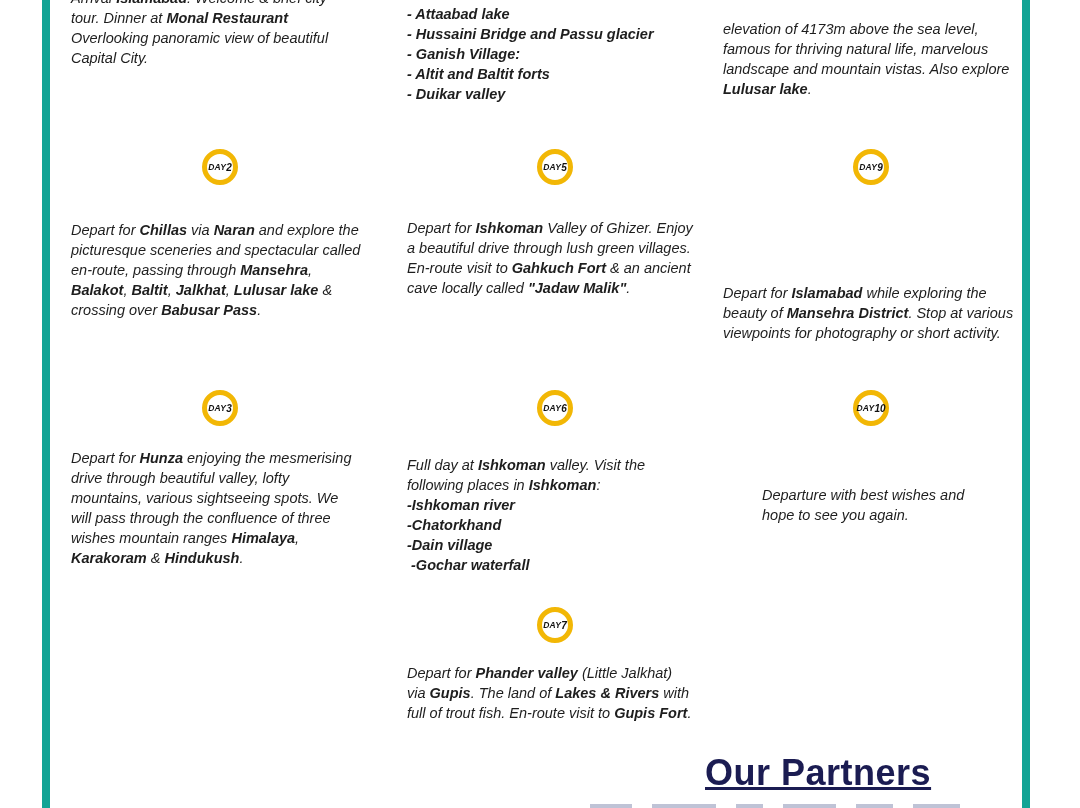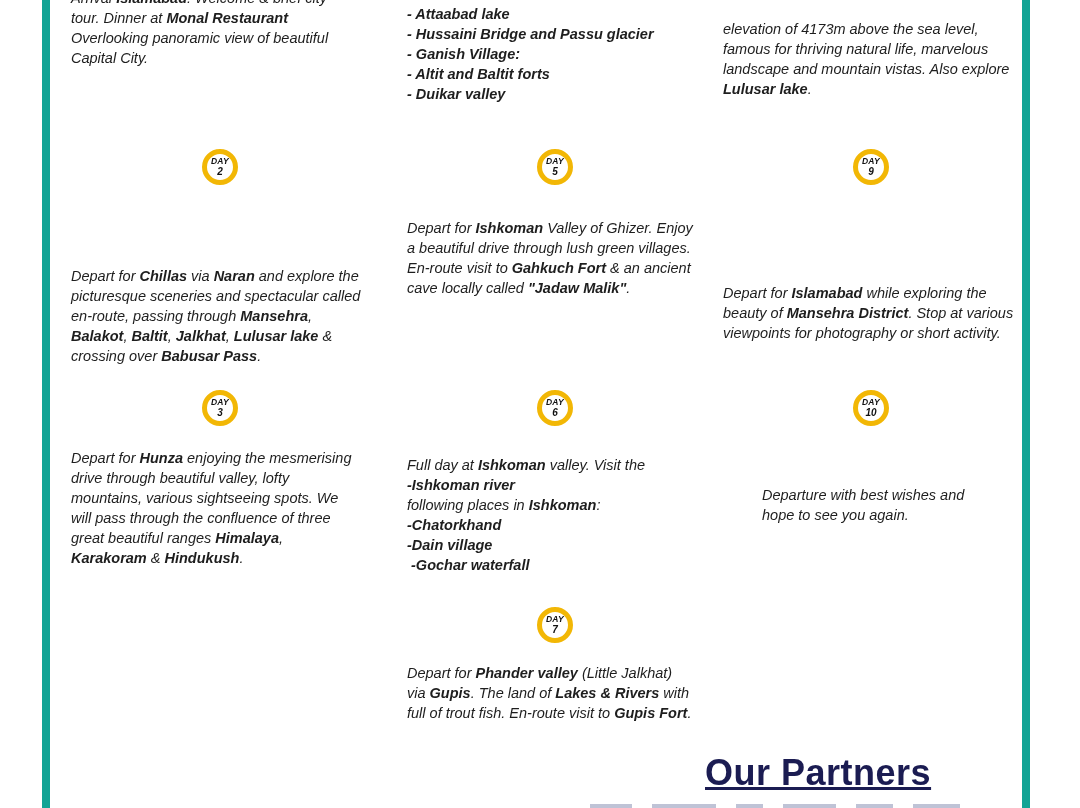--- a/index.html
+++ b/index.html
@@ -15,42 +15,42 @@
   .para {
     position:absolute; font-style:italic; font-size:14.5px; line-height:20px;
     color:#1e1e1e;
   }
   .para .tl { white-space:pre; }
   .bld { font-weight:bold; }
 
   .badge {
     position:absolute; width:26px; height:26px;
     border:5px solid #f2b705; border-radius:50%; background:#ffffff;
-    display:flex; flex-direction:column; align-items:center; justify-content:center;
+    display:flex; flex-direction:row; align-items:center; justify-content:center;
     font-style:italic; font-weight:bold; color:#111111; text-align:center;
   }
   .badge .d-label { font-size:8.5px; line-height:9px; letter-spacing:.2px; }
   .badge .d-num   { font-size:10px;  line-height:11px; }
 
   
   #p-day1 { left:71px;  top:-12px; }
   #p-day4 { left:407px; top:4px; font-weight:bold; }
   #p-day8 { left:723px; top:4px;margin-top:15px; }
 
   
   #b-day2  { left:202px; top:149px; }
   #b-day5  { left:537px; top:149px; }
   #b-day9  { left:853px; top:149px; }
   #b-day3  { left:202px; top:390px; }
   #b-day6  { left:537px; top:390px; }
   #b-day10 { left:853px; top:390px; }
   #b-day7  { left:537px; top:607px; }
 
   
-  #t-day2  { left:71px;  top:220px;margin-top:46px; }
+  #t-day2  { left:71px;  top:220px; }
   #t-day5  { left:407px; top:218px; }
   #t-day9  { left:723px; top:240px;margin-top:43px; }
   #t-day3  { left:71px;  top:448px; }
   #t-day6  { left:407px; top:455px; }
   #t-day10 { left:762px; top:485px; }
   #t-day7  { left:407px; top:663px; }
 
   #partners-title {
     position:absolute; left:705px; top:752px;
     font-size:36px; font-weight:bold; letter-spacing:.5px;
@@ -138,27 +138,27 @@
 <div id="t-day9" class="para">
     <div class="tl"><span>Depart for </span><span class="bld">Islamabad</span><span> while exploring the</span></div>
     <div class="tl"><span>beauty of </span><span class="bld">Mansehra District</span><span>. Stop at various</span></div>
     <div class="tl"><span>viewpoints for photography or short activity.</span></div>
   </div>
 <div id="t-day3" class="para">
     <div class="tl"><span>Depart for </span><span class="bld">Hunza</span><span> enjoying the mesmerising</span></div>
     <div class="tl"><span>drive through beautiful valley, lofty</span></div>
     <div class="tl"><span>mountains, various sightseeing spots. We</span></div>
     <div class="tl"><span>will pass through the confluence of three</span></div>
-    <div class="tl"><span>great beautiful ranges </span><span class="bld">Himalaya</span><span>,</span></div>
+    <div class="tl"><span>wishes mountain ranges </span><span class="bld">Himalaya</span><span>,</span></div>
     <div class="tl"><span class="bld">Karakoram</span><span> &amp; </span><span class="bld">Hindukush</span><span>.</span></div>
   </div>
 <div id="t-day6" class="para">
     <div class="tl"><span>Full day at </span><span class="bld">Ishkoman</span><span> valley. Visit the</span></div>
+    <div class="tl"><span>following places in </span><span class="bld">Ishkoman</span><span>:</span></div>
     <div class="tl"><span class="bld">-Ishkoman river</span></div>
-    <div class="tl"><span>following places in </span><span class="bld">Ishkoman</span><span>:</span></div>
     <div class="tl"><span class="bld">-Chatorkhand</span></div>
     <div class="tl"><span class="bld">-Dain village</span></div>
     <div class="tl"><span class="bld"> -Gochar waterfall</span></div>
   </div>
 <div id="t-day10" class="para">
     <div class="tl"><span>Departure with best wishes and</span></div>
     <div class="tl"><span>hope to see you again.</span></div>
   </div>
 <div id="t-day7" class="para">
     <div class="tl"><span>Depart for </span><span class="bld">Phander valley</span><span> (Little Jalkhat)</span></div>

